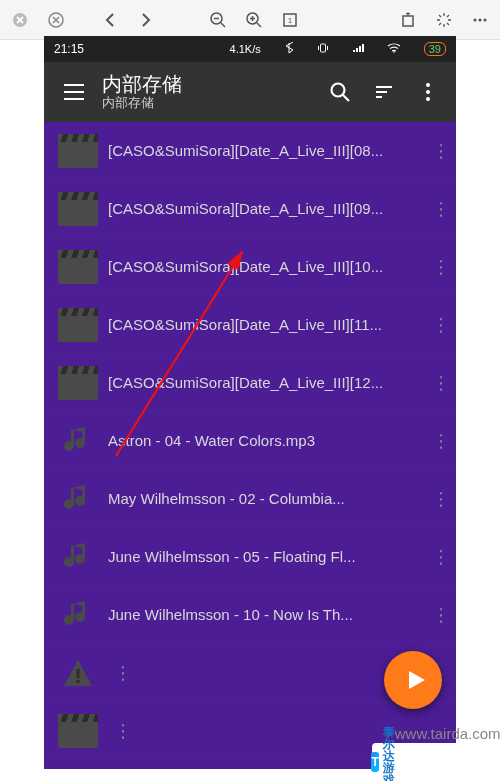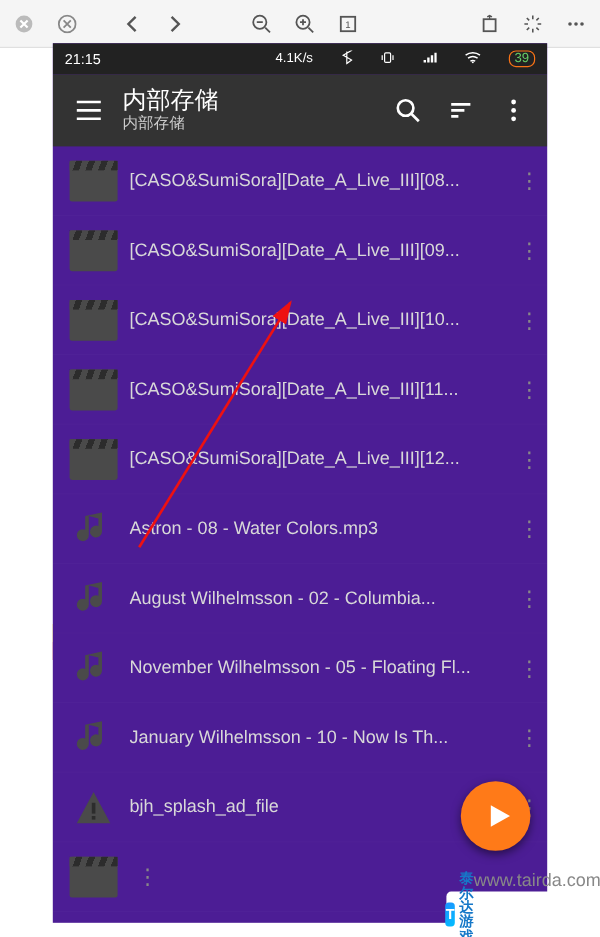--- a/index.html
+++ b/index.html
@@ -217,59 +217,58 @@
         </div>
         <div class="fname">[CASO&amp;SumiSora][Date_A_Live_III][12...</div>
         <div class="rowmenu">⋮</div>
       </div>
       <div class="row">
         <div class="thumb">
           <svg class="tmusic" width="34" height="34" viewBox="0 0 34 34">
             <path d="M13 6v16a5 5 0 11-3-4.6V6l14-3v16a5 5 0 11-3-4.6V8z" fill="currentColor"></path>
           </svg>
         </div>
-        <div class="fname">Astron - 08 - Water Colors.mp3</div>
-        <div class="rowmenu">⋮</div>
-      </div>
-      <div class="row">
-        <div class="thumb">
-          <svg class="tmusic" width="34" height="34" viewBox="0 0 34 34">
-            <path d="M13 6v16a5 5 0 11-3-4.6V6l14-3v16a5 5 0 11-3-4.6V8z" fill="currentColor"></path>
-          </svg>
-        </div>
-        <div class="fname">August Wilhelmsson - 02 - Columbia...</div>
-        <div class="rowmenu">⋮</div>
-      </div>
-      <div class="row">
-        <div class="thumb">
-          <svg class="tmusic" width="34" height="34" viewBox="0 0 34 34">
-            <path d="M13 6v16a5 5 0 11-3-4.6V6l14-3v16a5 5 0 11-3-4.6V8z" fill="currentColor"></path>
-          </svg>
-        </div>
-        <div class="fname">November Wilhelmsson - 05 - Floating Fl...</div>
-        <div class="rowmenu">⋮</div>
-      </div>
-      <div class="row">
-        <div class="thumb">
-          <svg class="tmusic" width="34" height="34" viewBox="0 0 34 34">
-            <path d="M13 6v16a5 5 0 11-3-4.6V6l14-3v16a5 5 0 11-3-4.6V8z" fill="currentColor"></path>
-          </svg>
-        </div>
-        <div class="fname">January Wilhelmsson - 10 - Now Is Th...</div>
+        <div class="fname">Astron - 04 - Water Colors.mp3</div>
+        <div class="rowmenu">⋮</div>
+      </div>
+      <div class="row">
+        <div class="thumb">
+          <svg class="tmusic" width="34" height="34" viewBox="0 0 34 34">
+            <path d="M13 6v16a5 5 0 11-3-4.6V6l14-3v16a5 5 0 11-3-4.6V8z" fill="currentColor"></path>
+          </svg>
+        </div>
+        <div class="fname">May Wilhelmsson - 02 - Columbia...</div>
+        <div class="rowmenu">⋮</div>
+      </div>
+      <div class="row">
+        <div class="thumb">
+          <svg class="tmusic" width="34" height="34" viewBox="0 0 34 34">
+            <path d="M13 6v16a5 5 0 11-3-4.6V6l14-3v16a5 5 0 11-3-4.6V8z" fill="currentColor"></path>
+          </svg>
+        </div>
+        <div class="fname">June Wilhelmsson - 05 - Floating Fl...</div>
+        <div class="rowmenu">⋮</div>
+      </div>
+      <div class="row">
+        <div class="thumb">
+          <svg class="tmusic" width="34" height="34" viewBox="0 0 34 34">
+            <path d="M13 6v16a5 5 0 11-3-4.6V6l14-3v16a5 5 0 11-3-4.6V8z" fill="currentColor"></path>
+          </svg>
+        </div>
+        <div class="fname">June Wilhelmsson - 10 - Now Is Th...</div>
         <div class="rowmenu">⋮</div>
       </div>
       <div class="row">
         <div class="thumb">
           <svg class="twarn" width="34" height="34" viewBox="0 0 34 34">
             <path d="M17 4L31 30H3z" fill="currentColor"></path>
             <rect x="15.5" y="13" width="3" height="9" fill="#2c2c2c"></rect>
             <rect x="15.5" y="24" width="3" height="3" fill="#2c2c2c"></rect>
           </svg>
         </div>
-        <div class="fname">bjh_splash_ad_file</div>
         <div class="rowmenu">⋮</div>
       </div>
       <div class="row">
         <div class="thumb">
           <div class="tclapper"></div>
         </div>
         <div class="rowmenu">⋮</div>
       </div>
     </div>
 

